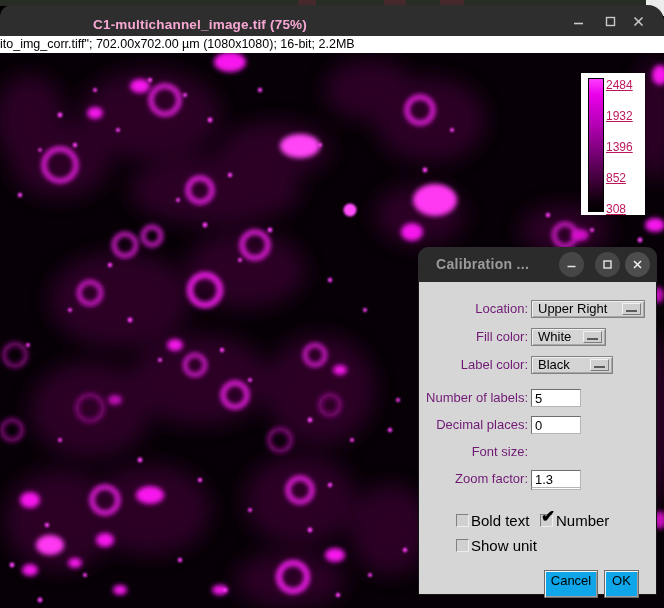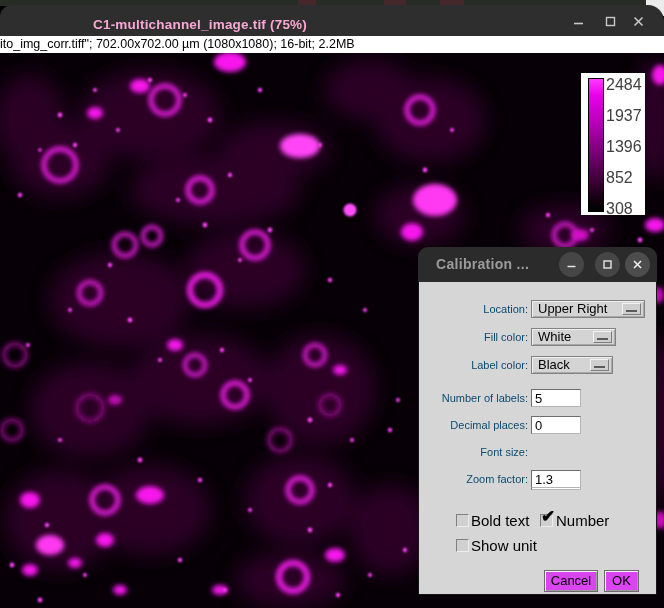--- a/index.html
+++ b/index.html
@@ -24,48 +24,48 @@
            color:#000;font-size:12.5px;line-height:17px;white-space:nowrap;overflow:hidden;}
 
   
   .image-area{position:absolute;left:0;top:53px;width:664px;height:555px;background:#080008;}
   .image-area svg{display:block;}
 
   
   .calbar{position:absolute;left:581px;top:73px;width:64px;height:142px;background:#fff;}
   .calbar-gradient{position:absolute;left:7px;top:5px;width:14px;height:132px;border:1px solid #000;
       background:linear-gradient(to bottom,#ff3cff 0%,#ea00ea 12%,#b300b3 35%,#720070 58%,#35002f 80%,#0b0008 94%,#000 100%);}
-  .cal-label{position:absolute;left:25px;width:38px;height:16px;line-height:16px;font-size:16px;color:#404040;}
+  .cal-label{position:absolute;left:25px;width:38px;height:16px;line-height:16px;font-size:12px;color:#be185d;text-decoration:underline;}
 
   
   .dialog{position:absolute;left:418px;top:247px;width:239px;height:348px;}
   .dlg-titlebar{position:absolute;left:0;top:0;width:239px;height:35px;background:#2b2b2b;
                 border-radius:10px 10px 0 0;}
   .dlg-title{position:absolute;left:18px;top:9px;font-size:14px;font-weight:bold;color:#9c9c9c;letter-spacing:.3px;}
   .dlg-btn{position:absolute;top:5px;width:25px;height:25px;border-radius:50%;background:#464646;
            display:flex;align-items:center;justify-content:center;}
   .dlg-btn.min{left:141px}.dlg-btn.max{left:177px}.dlg-btn.close{left:207px;background:#4d4d4d;}
   .dlg-body{position:absolute;left:0;top:35px;width:239px;height:313px;background:#d6d6d6;
             box-sizing:border-box;border-left:1px solid #161616;border-right:1px solid #161616;
             border-bottom:1px solid #161616;}
-  .flabel{position:absolute;left:6px;width:103px;text-align:right;font-size:11px;color:#0c4a6e;line-height:18px;}
+  .flabel{position:absolute;left:6px;width:103px;text-align:right;font-size:13px;color:#701a75;line-height:18px;}
   .dropdown{position:absolute;left:112px;height:18px;background:#d4d4d4;box-sizing:border-box;
             border:1px solid #828282;box-shadow:inset 1px 1px 0 #efefef,inset -1px -1px 0 #a8a8a8;
             font-size:13px;line-height:16px;padding-left:6px;color:#000;}
   .dd-btn{position:absolute;right:3px;top:2px;width:19px;height:12px;background:#cfcfcf;
           border:1px solid;border-color:#f2f2f2 #7d7d7d #7d7d7d #f2f2f2;box-sizing:border-box;}
   .dd-btn::after{content:"";position:absolute;left:3px;right:3px;bottom:2px;height:2px;background:#5a5a5a;}
   .field{position:absolute;left:112px;width:50px;height:18px;box-sizing:border-box;background:#fff;
          border:1px solid;border-color:#6e6e6e #b5b5b5 #b5b5b5 #6e6e6e;font-size:13px;
          padding:0 0 0 3px;color:#000;font-family:"Liberation Sans",sans-serif;outline:none;}
   .cbox{position:absolute;width:13px;height:13px;background:#d0d0d0;box-sizing:border-box;
         border:1px solid;border-color:#808080 #ededed #ededed #808080;}
   .cbox .check{position:absolute;left:0;top:-7px;font-size:17px;font-weight:bold;color:#000;line-height:17px;}
   .clabel{position:absolute;font-size:15px;line-height:15px;color:#000;}
-  .dlg-button{position:absolute;top:288px;height:22px;background:#d946ef;box-sizing:border-box;
+  .dlg-button{position:absolute;top:288px;height:28px;background:#0ea5e9;box-sizing:border-box;
               border:1px solid #6b6b6b;box-shadow:inset 1px 1px 0 #f5f5f5,inset -1px -1px 0 #9e9e9e;
               font-size:13px;color:#000;text-align:center;line-height:20px;}
 </style>
 </head>
 <body>
 
 <div id="app">
 
   <div class="top-strip">
     <div class="strip-seg" style="left:298px;width:18px;"></div>
@@ -239,21 +239,21 @@
           <circle cx="370" cy="522" r="2"></circle>
           <circle cx="405" cy="497" r="2.2"></circle>
         <circle cx="398" cy="347" r="2"></circle>
       </g>
     </svg>
   </div>
 
   <div class="calbar">
     <div class="calbar-gradient"></div>
     <div class="cal-label" style="top:4px">2484</div>
-    <div class="cal-label" style="top:35px">1937</div>
+    <div class="cal-label" style="top:35px">1932</div>
     <div class="cal-label" style="top:66px">1396</div>
     <div class="cal-label" style="top:97px">852</div>
     <div class="cal-label" style="top:128px">308</div>
   </div>
 
   <div class="dialog">
     <div class="dlg-titlebar">
       <div class="dlg-title">Calibration ...</div>
       <div class="dlg-btn min">
         <svg width="11" height="11">
@@ -274,21 +274,21 @@
     </div>
     <div class="dlg-body">
 
       <div class="flabel" style="top:18px">Location:</div>
       <div class="dropdown" style="top:18px;width:114px">
         <span>Upper Right</span>
         <span class="dd-btn"></span>
       </div>
 
       <div class="flabel" style="top:46px">Fill color:</div>
-      <div class="dropdown" style="top:46px;width:85px">
+      <div class="dropdown" style="top:46px;width:75px">
         <span>White</span>
         <span class="dd-btn"></span>
       </div>
 
       <div class="flabel" style="top:74px">Label color:</div>
       <div class="dropdown" style="top:74px;width:82px">
         <span>Black</span>
         <span class="dd-btn"></span>
       </div>
 

